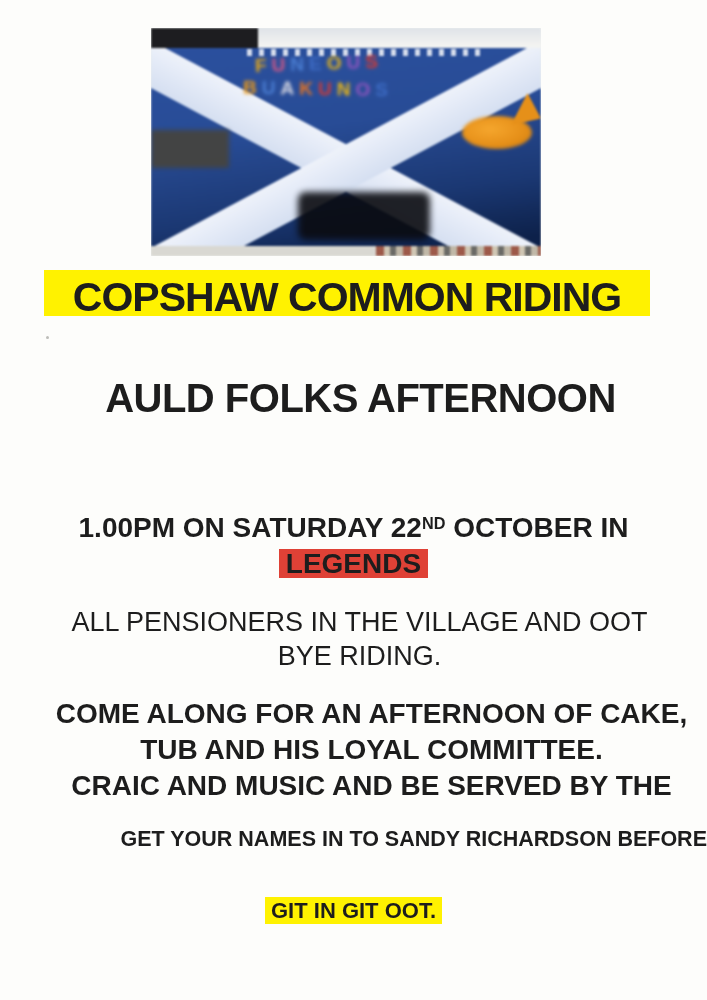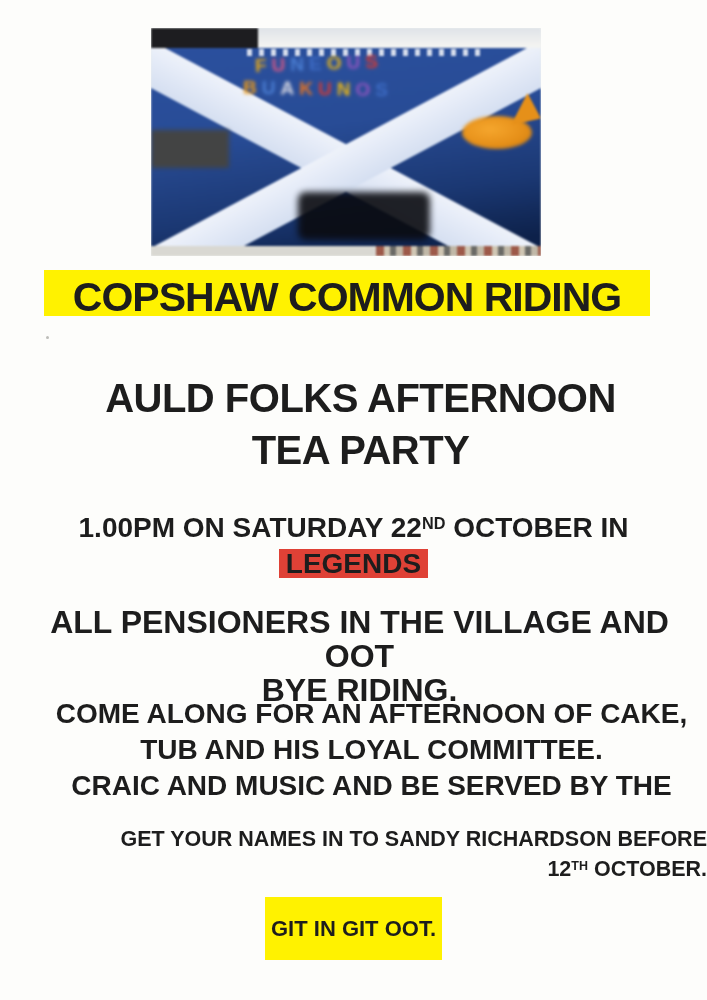--- a/index.html
+++ b/index.html
@@ -64,27 +64,27 @@
     font-size: 41px; font-weight: bold; line-height: 55px; letter-spacing: -1px;
     white-space: nowrap;
   }
 
   .heading { top: 372px; font-size: 40px; font-weight: bold; line-height: 52px; letter-spacing: -0.5px; padding-left: 14px; }
 
   .when { top: 508px; font-size: 28px; font-weight: bold; line-height: 30px; }
   .venue-row { margin-top: 6px; text-decoration: underline; }
   .venue-hl { display: inline-block; background: #df4136; padding: 0 7px; line-height: 29px; }
 
-  .invite { top: 605px; font-size: 32px; font-weight: bold; line-height: 34px; padding-left: 12px; }
+  .invite { top: 605px; font-size: 27px; font-weight: normal; line-height: 34px; padding-left: 12px; }
   .details { top: 696px; font-size: 28px; font-weight: bold; line-height: 36px; margin-left: 36px; }
   .rsvp { top: 826px; font-size: 21.5px; font-weight: bold; line-height: 27px; text-align: right; }
 
   .footer-row { top: 897px; }
   .slogan-hl { display: inline-block; background: #fff200; font-size: 22px; font-weight: bold;
-               line-height: 23px; padding: 20px 6px; }
+               line-height: 23px; padding: 2px 6px; }
 
   sup.ord { font-size: 0.58em; vertical-align: 0.5em; letter-spacing: 0; }
 
   .artifact-dot { position: absolute; left: 46px; top: 336px; width: 3px; height: 3px;
                   background: #bdbdb9; border-radius: 50%; }
   .line { display: block; }
 </style>
 </head>
 <body>
 
@@ -128,21 +128,20 @@
   </div>
 
   <div class="title-band">
     <span>COPSHAW COMMON RIDING</span>
   </div>
 
   <div class="artifact-dot"></div>
 
   <div class="center-row heading">
     <span class="line">AULD FOLKS AFTERNOON</span>
-    <span class="line">TEA PARTY</span>
   </div>
 
   <div class="center-row when">
     <div><span>1.00PM ON SATURDAY 22</span><sup class="ord">ND</sup><span> OCTOBER IN</span></div>
     <div class="venue-row">
       <span class="venue-hl">LEGENDS</span>
     </div>
   </div>
 
   <div class="center-row invite">
@@ -151,20 +150,19 @@
   </div>
 
   <div class="center-row details">
     <span class="line">COME ALONG FOR AN AFTERNOON OF CAKE,</span>
     <span class="line">TUB AND HIS LOYAL COMMITTEE.</span>
     <span class="line">CRAIC AND MUSIC AND BE SERVED BY THE</span>
   </div>
 
   <div class="center-row rsvp">
     <span class="line">GET YOUR NAMES IN TO SANDY RICHARDSON BEFORE</span>
-    <span class="line"><span>12</span><sup class="ord">TH</sup><span> OCTOBER.</span></span>
   </div>
 
   <div class="center-row footer-row">
     <span class="slogan-hl">GIT IN GIT OOT.</span>
   </div>
 
 </div>
 
 </body></html>

